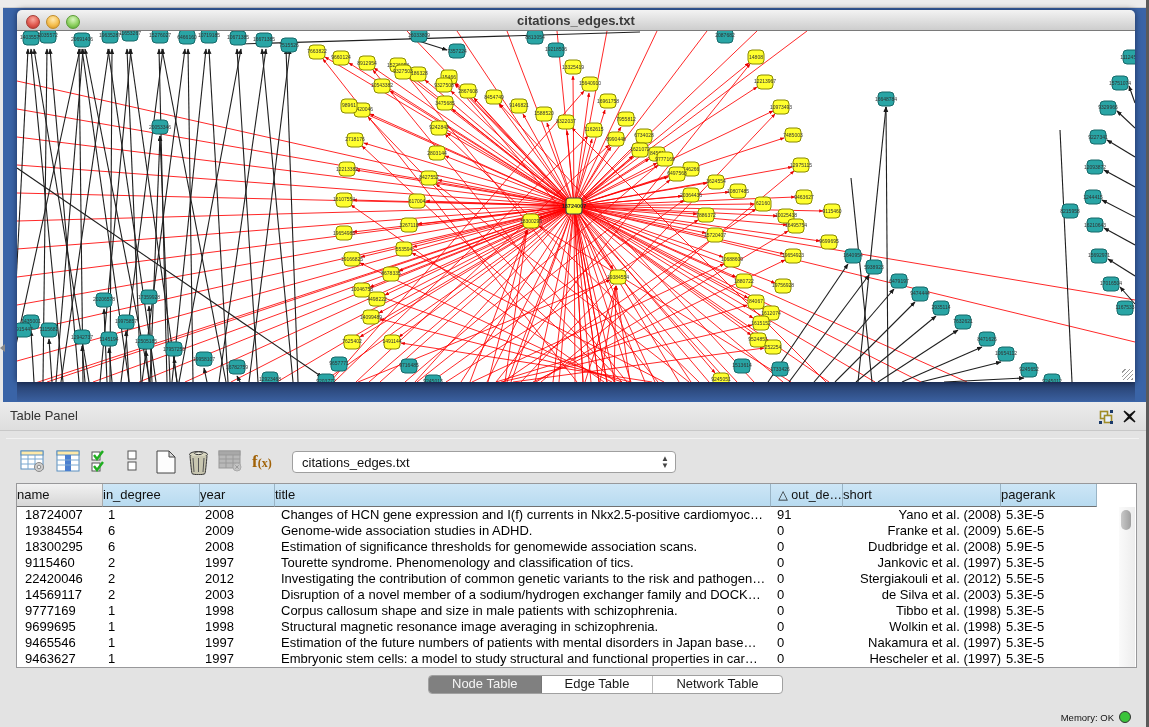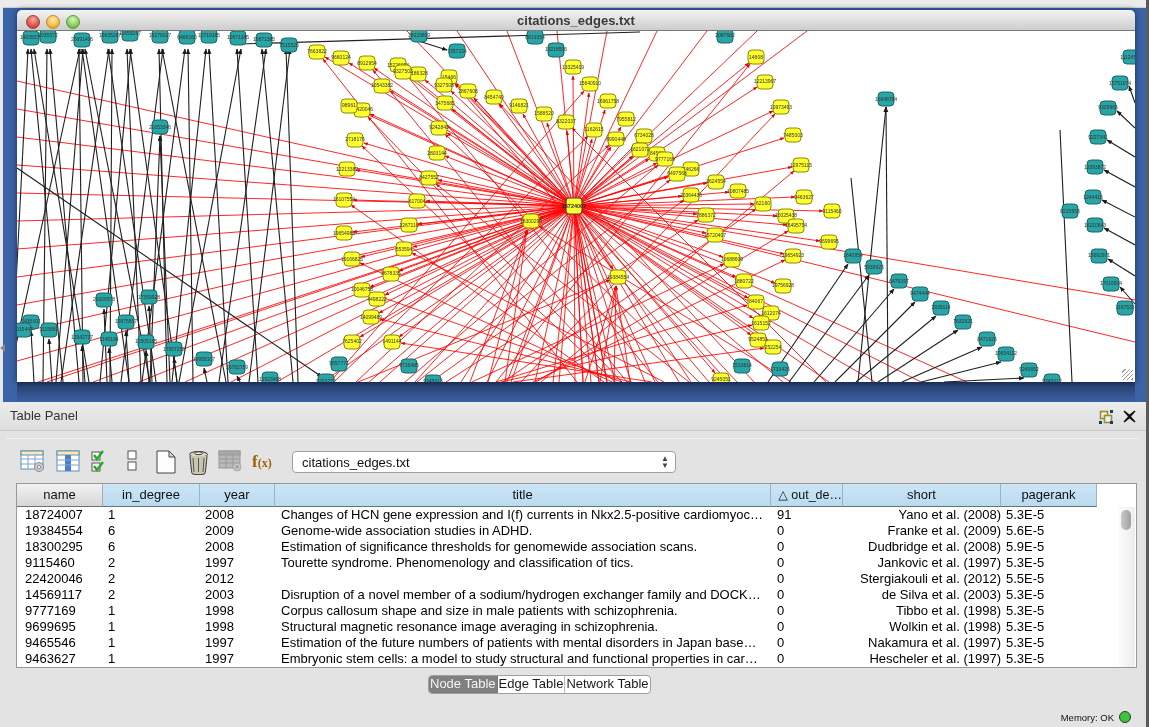--- a/index.html
+++ b/index.html
@@ -16,37 +16,37 @@
 #resz{position:absolute;right:2px;bottom:2px;width:11px;height:11px;background:repeating-linear-gradient(135deg,transparent 0 2px,#9a9a9a 2px 3px)}
 #tpanel{position:absolute;left:0;top:402px;width:1146px;height:325px;background:#e3e3e3}
 #tphead{position:absolute;left:0;top:0;width:100%;height:28px;background:linear-gradient(#ececec,#dedede);border-bottom:1px solid #c8c8c8}
 #tphead .t{position:absolute;left:10px;top:6px;font-size:13px;color:#333}
 #toolbar{position:absolute;left:6px;top:36px;width:1133px;height:44px;background:transparent;border-top:1px solid #f2f2f2}
 .ticon{position:absolute;top:11px}
 #combo{position:absolute;left:286px;top:12px;width:384px;height:22px;background:#fff;border:1px solid #9f9f9f;border-radius:4px;font-size:13px;color:#111;line-height:22px;padding-left:9px;box-sizing:border-box}
 #combo .st{position:absolute;right:6px;top:3px;font-size:8px;color:#444;line-height:7px;text-align:center}
 #tbl{position:absolute;left:16px;top:81px;width:1121px;height:185px;background:#fff;border:1px solid #98989a;box-sizing:border-box;overflow:hidden}
 #thead{position:absolute;left:0;top:0;width:1104px;height:23px;font-size:13px;color:#111}
-#thead .h{position:absolute;top:0;height:23px;border-right:1px solid #9ab4c5;background:linear-gradient(#cde6f6,#b8dbf0);text-align:center;line-height:22px;border-bottom:1px solid #707070;box-sizing:border-box;white-space:nowrap;overflow:hidden}
+#thead .h{position:absolute;top:0;height:23px;border-right:1px solid #9ab4c5;background:linear-gradient(#cde6f6,#b8dbf0);text-align:left;line-height:22px;border-bottom:1px solid #707070;box-sizing:border-box;white-space:nowrap;overflow:hidden}
 #thead .hg{background:linear-gradient(#f2f2f2,#d6d6d6);border-right:1px solid #aaa}
 #tbody{position:absolute;left:0;top:23px;width:1104px;font-size:13px;color:#000}
 .tr{position:relative;height:16px;line-height:16px;white-space:nowrap}
 .tr div{position:absolute;overflow:hidden}
 .c0{left:8px;width:85px}
 .tr{font-size:13px}
 .c1{left:91px;width:95px}
 .c2{left:188px;width:72px}
 .c3{left:264px;width:492px}
 .c4{left:760px;width:64px}
 .c5{left:826px;width:158px;text-align:right}
 .c6{left:989px;width:95px}
 #vsb{position:absolute;right:1px;top:23px;width:16px;height:160px;background:linear-gradient(90deg,#fafafa,#ededed)}
 #vsb .th{position:absolute;left:2px;top:3px;width:10px;height:20px;background:linear-gradient(90deg,#c9c9c9,#9f9f9f);border-radius:5px}
 #tabs{position:absolute;left:428px;top:273px;height:17px;border:1px solid #a0a0a0;border-radius:4px;background:#fff;font-size:13px;overflow:hidden}
-#tabs div{float:left;height:17px;line-height:16px;padding:0 1px;color:#1a1a1a;border-right:1px solid #bbb}
+#tabs div{float:left;height:17px;line-height:16px;padding:0 23px;color:#1a1a1a;border-right:1px solid #bbb}
 #tabs .sel{background:#808080;color:#f5f5f5;border-right:1px solid #777}
 #mem{position:absolute;right:32px;top:310px;font-size:9.5px;color:#111}
 #memdot{position:absolute;right:15px;top:309px;width:10px;height:10px;border-radius:50%;background:#3cc43c;border:1px solid #333}
 </style></head>
 <body>
 <div id="desk"></div>
 <div id="deskshadow"></div>
 <div id="topstrip"></div>
 <div id="leftstrip"></div>
 <div style="position:absolute;left:0;top:344px;width:0;height:0;border-top:4px solid transparent;border-bottom:4px solid transparent;border-right:5px solid #8a8a8a"></div>
@@ -689,20 +689,21 @@
           <div class="c2">1997</div>
           <div class="c3">Tourette syndrome. Phenomenology and classification of tics.</div>
           <div class="c4">0</div>
           <div class="c5">Jankovic et al. (1997)</div>
           <div class="c6">5.3E-5</div>
         </div>
 <div class="tr">
           <div class="c0">22420046</div>
           <div class="c1">2</div>
           <div class="c2">2012</div>
+          <div class="c3">Investigating the contribution of common genetic variants to the risk and pathogen…</div>
           <div class="c4">0</div>
           <div class="c5">Stergiakouli et al. (2012)</div>
           <div class="c6">5.5E-5</div>
         </div>
 <div class="tr">
           <div class="c0">14569117</div>
           <div class="c1">2</div>
           <div class="c2">2003</div>
           <div class="c3">Disruption of a novel member of a sodium/hydrogen exchanger family and DOCK…</div>
           <div class="c4">0</div>

